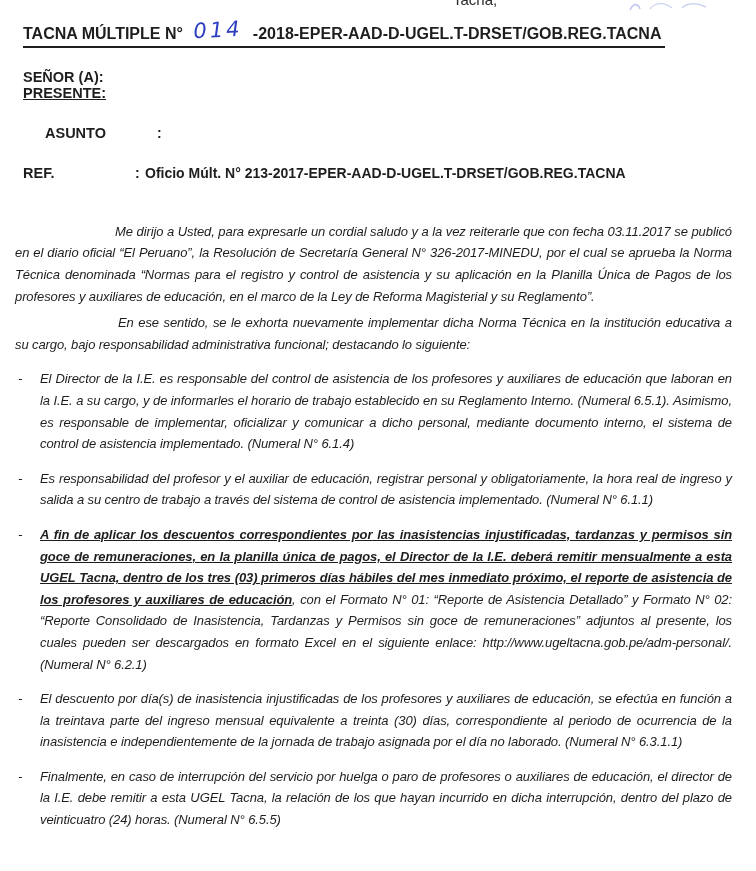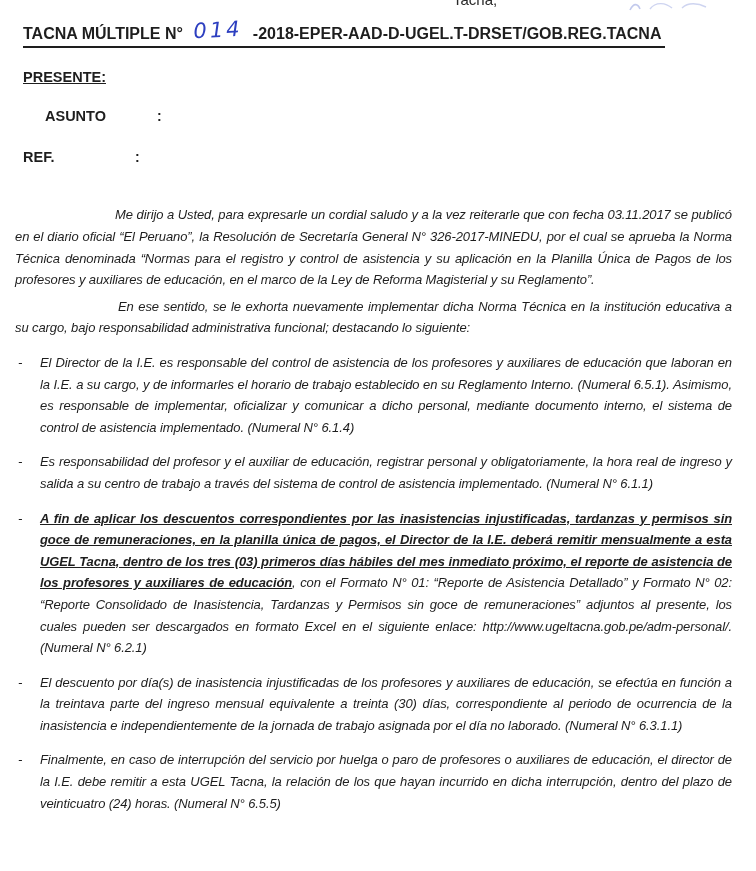--- a/index.html
+++ b/index.html
@@ -71,31 +71,33 @@
   <svg class="scribble" width="86" height="12" viewBox="0 0 86 12">
     <path d="M4,10 C8,2 12,4 14,9" stroke="rgba(80,100,200,0.35)" stroke-width="1.6" fill="none"></path>
     <path d="M24,9 C30,1 40,3 46,8 M56,8 C62,2 72,3 80,7" stroke="rgba(80,100,200,0.28)" stroke-width="1.4" fill="none"></path>
   </svg>
 
   <div class="title-line">
     <span>TACNA MÚLTIPLE N°</span><span class="hand-number" style="color:#2d3fc0;">014</span><span>-2018-EPER-AAD-D-UGEL.T-DRSET/GOB.REG.TACNA</span>
   </div>
 
   <div class="recipient">
+    <div>SEÑOR (A):</div>
     <div class="underlined">PRESENTE:</div>
   </div>
 
   <div class="meta-row asunto">
     <div class="meta-label">ASUNTO</div>
     <div class="meta-sep">:</div>
   </div>
 
   <div class="meta-row ref">
     <div class="meta-label">REF.</div>
     <div class="meta-sep">:</div>
+    <div class="meta-text">Oficio Múlt. N° 213-2017-EPER-AAD-D-UGEL.T-DRSET/GOB.REG.TACNA</div>
   </div>
 
   <p class="para p1">Me dirijo a Usted, para expresarle un cordial saludo y a la vez reiterarle que con fecha 03.11.2017 se publicó en el diario oficial “El Peruano”, la Resolución de Secretaría General N° 326-2017-MINEDU, por el cual se aprueba la Norma Técnica denominada “Normas para el registro y control de asistencia y su aplicación en la Planilla Única de Pagos de los profesores y auxiliares de educación, en el marco de la Ley de Reforma Magisterial y su Reglamento”.</p>
   <p class="para p2">En ese sentido, se le exhorta nuevamente implementar dicha Norma Técnica en la institución educativa a su cargo, bajo responsabilidad administrativa funcional; destacando lo siguiente:</p>
 
   <div class="bullets">
 
     <div class="bullet">
       <span class="dash">-</span>
       <span>El Director de la I.E. es responsable del control de asistencia de los profesores y auxiliares de educación que laboran en la I.E. a su cargo, y de informarles el horario de trabajo establecido en su Reglamento Interno. (Numeral 6.5.1). Asimismo, es responsable de implementar, oficializar y comunicar a dicho personal, mediante documento interno, el sistema de control de asistencia implementado. (Numeral N° 6.1.4)</span>

